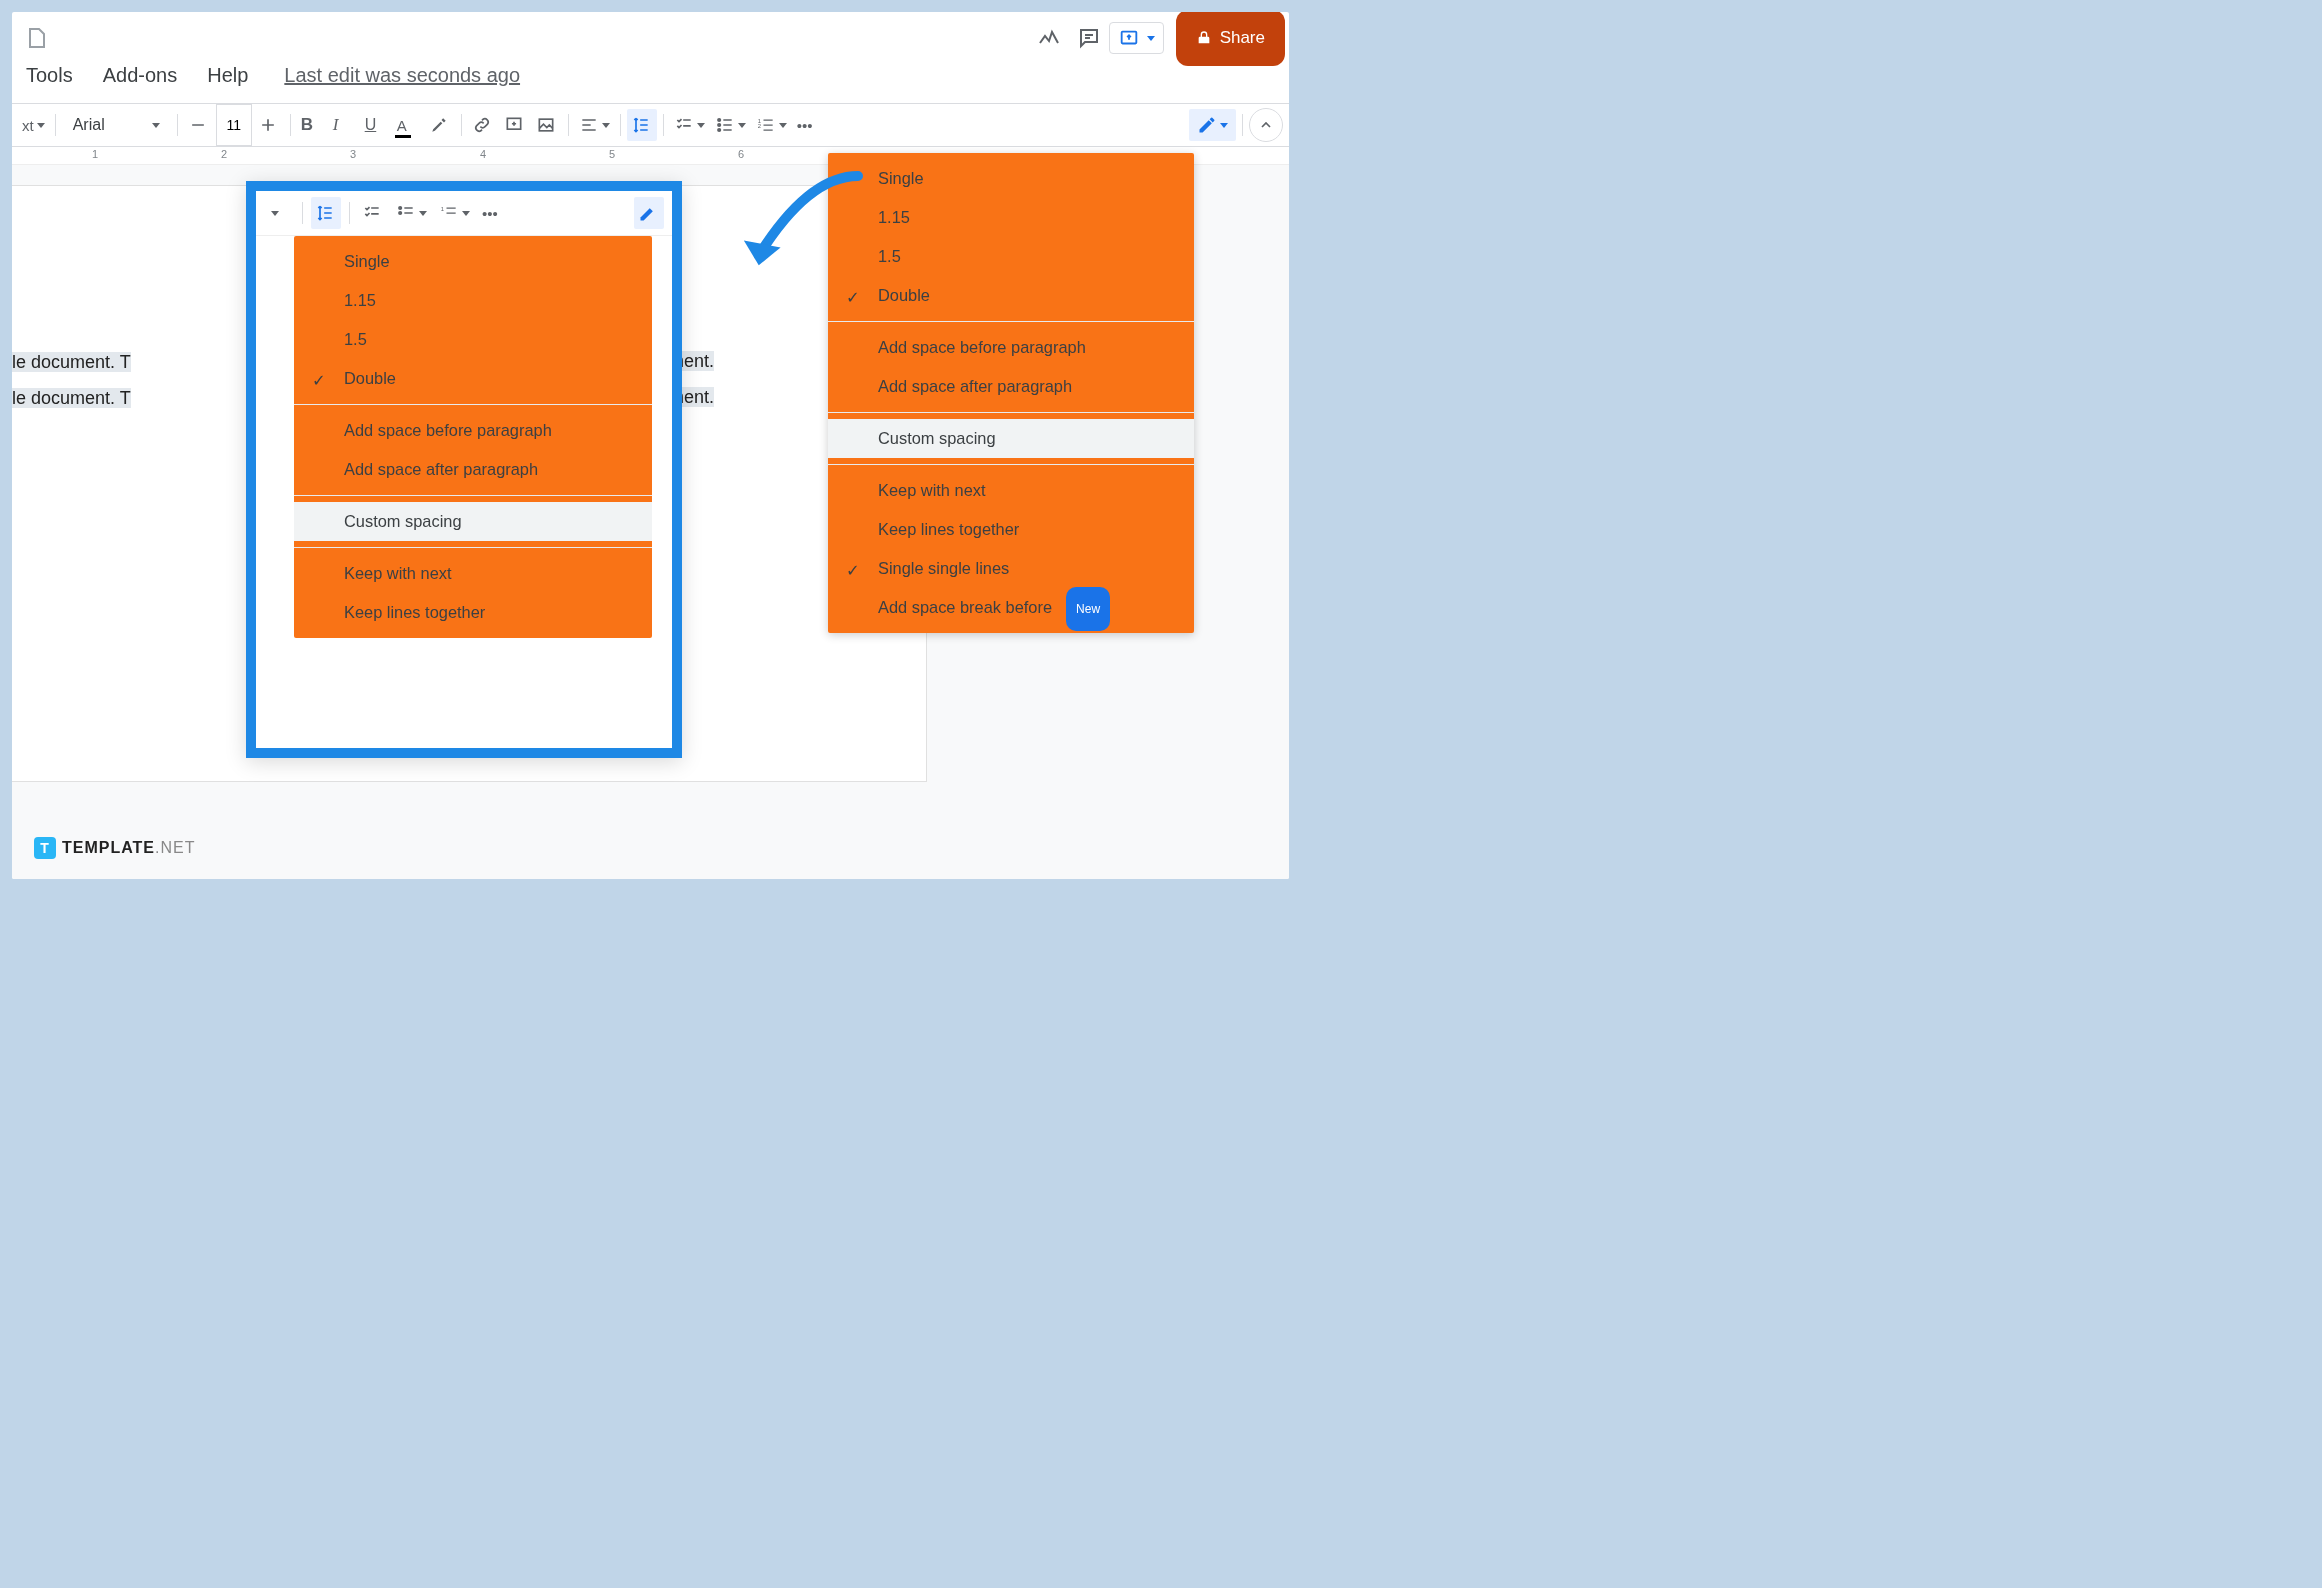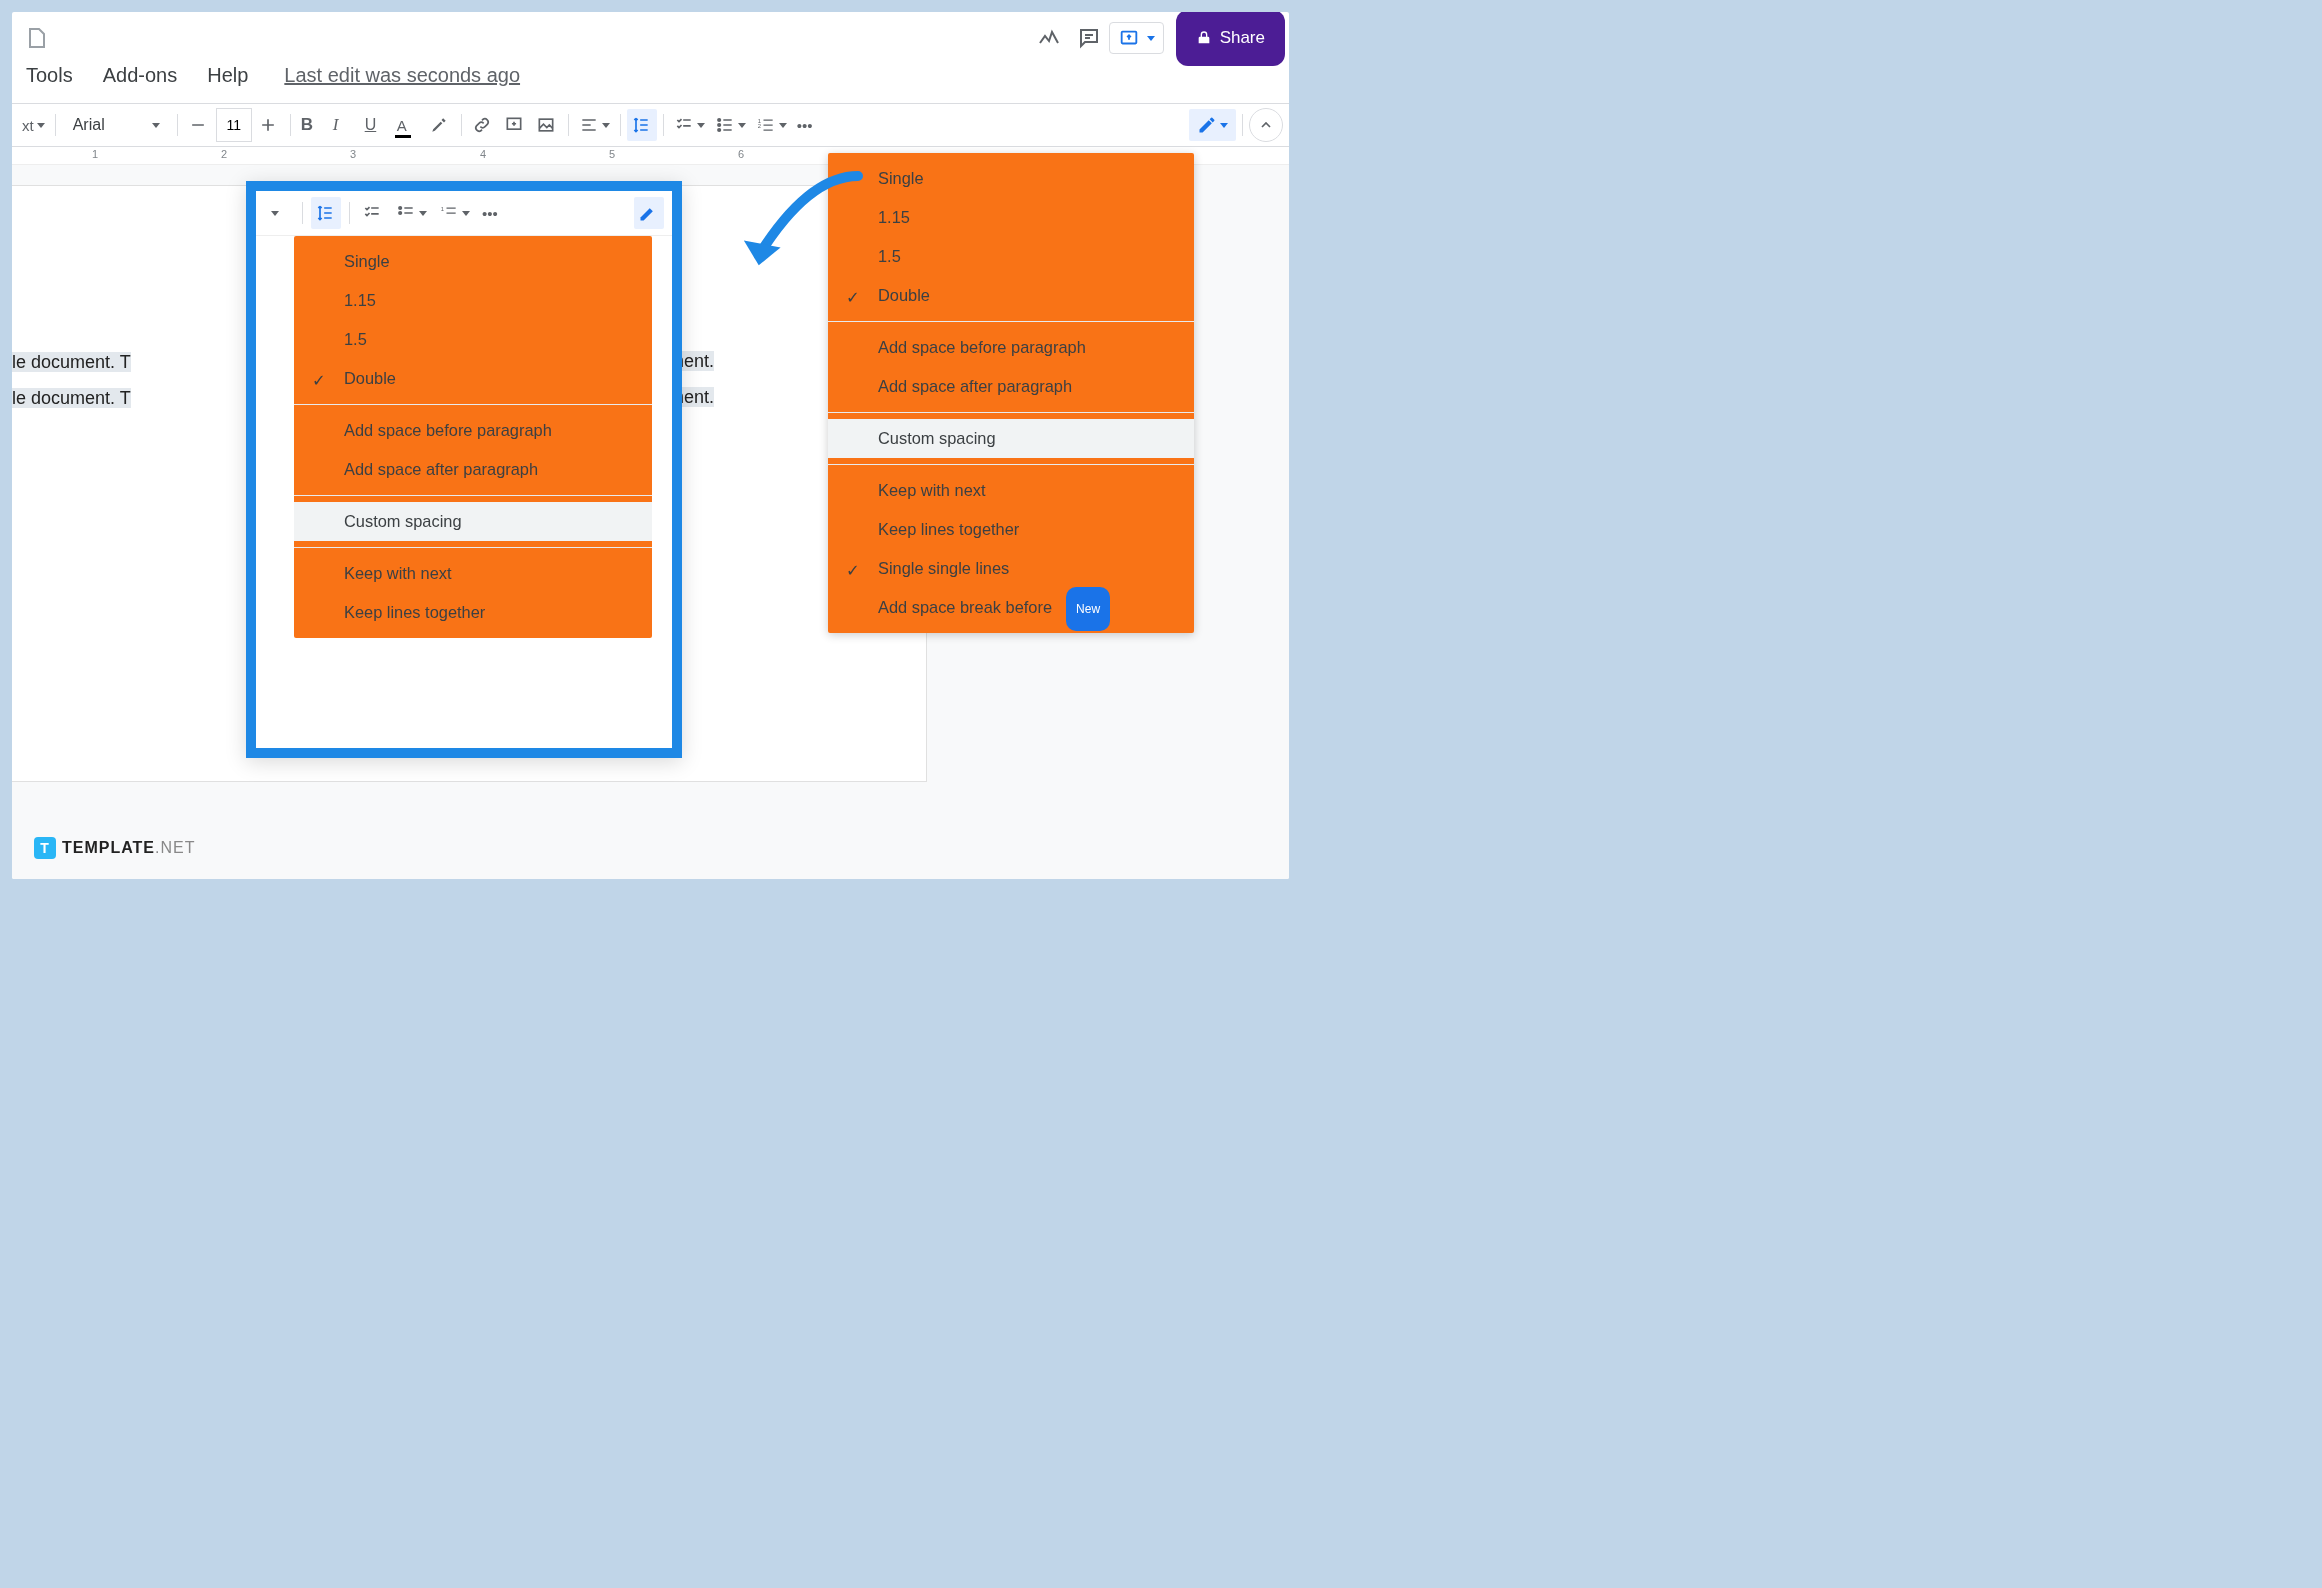--- a/index.html
+++ b/index.html
@@ -6,29 +6,29 @@
 body{background:#c0d5e8;padding:12px;width:1301px;height:891px;overflow:hidden}
 .app{background:#fff;width:100%;height:100%;position:relative;overflow:hidden;border-radius:2px}
 .topbar{display:flex;align-items:center;padding:8px 4px 0 4px;height:44px}
 .topbar .spacer{flex:1}
 .menubar{display:flex;align-items:center;gap:2px;padding:4px 4px 12px 0;font-size:20px;color:#3c4043}
 .menubar .mitem{padding:4px 14px;cursor:pointer}
 .menubar .edit-status{color:#5f6368;text-decoration:underline;margin-left:20px}
 .iconbtn{display:inline-flex;align-items:center;justify-content:center;width:40px;height:40px;border-radius:4px;color:#5f6368;cursor:pointer}
 .iconbtn svg{width:24px;height:24px}
 .commentbox{border:1px solid #dadce0;border-radius:4px;padding:4px 8px;display:flex;align-items:center;gap:4px;margin-right:12px}
-.sharebtn{background:#4c1d95;color:#fff;border:none;border-radius:12px;padding:18px 20px;font-size:17px;font-weight:500;display:flex;align-items:center;gap:8px;cursor:pointer}
+.sharebtn{background:#c2410c;color:#fff;border:none;border-radius:12px;padding:18px 20px;font-size:17px;font-weight:500;display:flex;align-items:center;gap:8px;cursor:pointer}
 .toolbar{border-top:1px solid #dadce0;border-bottom:1px solid #dadce0;display:flex;align-items:center;padding:4px 6px;gap:2px;height:44px}
 .tbtn{display:inline-flex;align-items:center;justify-content:flex-start;min-width:30px;height:32px;border-radius:2px;color:#5f6368;cursor:pointer;padding:0 4px;font-size:15px}
 .tbtn.active{background:#e8f0fe;color:#1a73e8}
 .tbtn svg{width:20px;height:20px}
 .tsep{width:1px;height:22px;background:#dadce0;margin:0 4px}
 .fontbox{border:1px solid transparent;display:flex;align-items:center;padding:2px 10px;min-width:109px;font-size:16px;color:#3c4043;cursor:pointer;justify-content:space-between}
 .sizebox{display:flex;align-items:center;gap:2px}
-.sizebox .num{border:1px solid #dadce0;width:36px;height:34px;display:flex;align-items:center;justify-content:center;font-size:14px}
+.sizebox .num{border:1px solid #dadce0;width:36px;height:42px;display:flex;align-items:center;justify-content:center;font-size:14px}
 .ruler{height:18px;background:#fff;border-bottom:1px solid #eee;position:relative;font-size:11px;color:#80868b;overflow:hidden}
 .ruler .rnum{position:absolute;top:1px}
 .docarea{background:#f8f9fa;height:calc(100% - 147px);position:relative;padding-top:40px}
 .page{background:#fff;margin:0 auto;width:92%;min-height:597px;border:1px solid #e0e0e0;padding:119px 90px;position:relative}
 .seltext{background:#e3e8ed;display:inline;font-size:18px;color:#222;line-height:1.9}
 .dropdown{position:absolute;background:#f97316;box-shadow:0 2px 10px rgba(0,0,0,0.2);border-radius:2px;padding:6px 0;font-size:16.4px;color:#3c4043;z-index:10}
 .dropdown .ditem{padding:10px 28px 10px 50px;cursor:pointer;position:relative;white-space:nowrap}
 .dropdown .ditem.hl{background:#f1f3f4}
 .dropdown .dsep{height:1px;background:#e8eaed;margin:6px 0}
 .dropdown .check{position:absolute;left:18px;top:12px}

